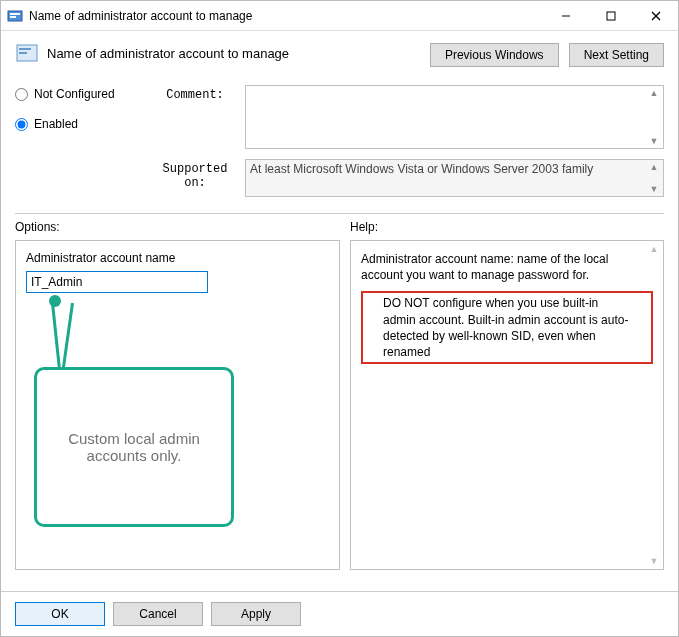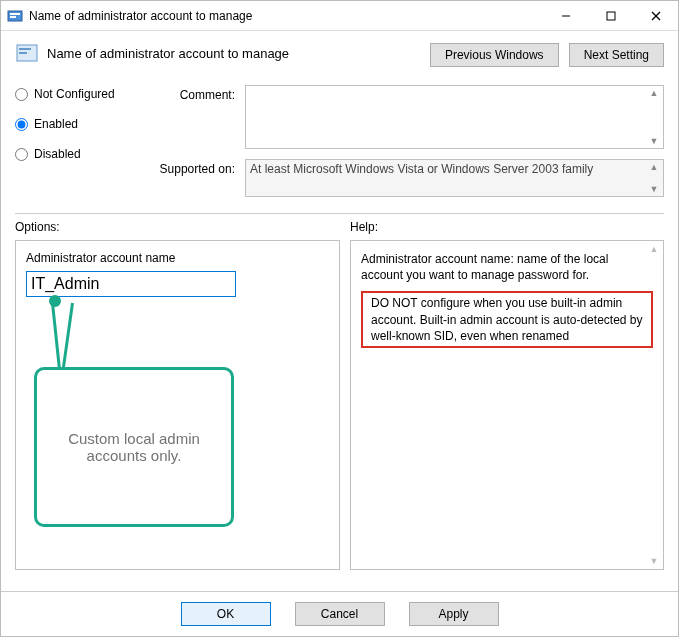--- a/index.html
+++ b/index.html
@@ -34,39 +34,39 @@
   .btn {
     border: 1px solid #adadad; background: #e1e1e1; padding: 4px 14px; font-size:12px;
     font-family: inherit; cursor: pointer; min-width: 90px; text-align:center;
   }
   .config-area { display:flex; padding: 0 14px 6px 14px; }
   .radio-col { width: 140px; display:flex; flex-direction:column; gap:16px; padding-top:2px; }
   .radio-row { display:flex; align-items:center; gap:6px; }
   .radio-row input { margin:0; }
   .fields-col { flex:1; display:flex; flex-direction:column; gap:10px; }
   .field-row { display:flex; align-items:flex-start; gap:10px; }
-  .field-label { width:80px; text-align:right; padding-top:3px; }
+  .field-label { width:80px; text-align:center; padding-top:3px;font-family:Liberation Mono, monospace; }
   .textarea-box {
     flex:1; border:1px solid #c0c0c0; background:#fff; min-height:64px; position:relative;
     display:flex; align-items:flex-start; padding:2px 18px 2px 4px; color:#444;
   }
   .textarea-box.readonly { background:#f5f5f5; }
   .scroll-hint { position:absolute; right:2px; top:2px; bottom:2px; width:14px; display:flex; flex-direction:column; justify-content:space-between; align-items:center; color:#888; font-size:9px; }
   .hr { border-top:1px solid #ccc; margin: 10px 14px 6px 14px; }
   .labels-row { display:flex; padding: 0 14px 6px 14px; }
   .labels-row .lab-left { width: 335px; }
   .panels-row { display:flex; padding: 0 14px; gap:10px; flex:1; min-height:0; }
   .panel {
     border:1px solid #c0c0c0; background:#fff; padding:10px 10px; position:relative; overflow:hidden;
   }
   .panel-left { width: 325px; height: 330px; }
   .panel-right { flex:1; height: 330px; font-size:12px; line-height:1.35; }
   .opt-label { margin-bottom:6px; }
   .text-input {
-    width: 210px; border:1px solid #0078d7; padding:3px 4px; font-family:inherit; font-size:16px;
+    width: 182px; border:1px solid #0078d7; padding:3px 4px; font-family:inherit; font-size:12px;
     outline:none;
   }
   .callout {
     position:absolute; left:18px; top:126px; width:200px; height:160px;
     border:3px solid #1aa98a; border-radius:10px; background:#fff;
     display:flex; align-items:center; justify-content:center; text-align:center;
     font-size:15px; padding:16px; color:#737373;
   }
   .callout-tail {
     position:absolute; left:35px; top:62px; width:3px; height:68px; background:#1aa98a;
@@ -74,24 +74,24 @@
   }
   .callout-tail2 {
     position:absolute; left:55px; top:62px; width:3px; height:68px; background:#1aa98a;
     transform: rotate(8deg); transform-origin: top;
   }
   .callout-dot {
     position:absolute; left:33px; top:54px; width:12px; height:12px; border-radius:50%;
     background:#1aa98a;
   }
   .help-block { margin-bottom:8px; }
-  .help-highlight { border:2px solid #d93025; padding:2px 8px; display:block; }
+  .help-highlight { border:2px solid #d93025; padding:2px 20px; display:block; }
   .help-scroll { position:absolute; right:2px; top:2px; bottom:2px; width:14px; display:flex; flex-direction:column; justify-content:space-between; align-items:center; color:#bbb; font-size:9px;}
   .footer {
-    border-top:1px solid #ccc; padding:10px 14px; display:flex; justify-content:center; gap:24px;
+    border-top:1px solid #ccc; padding:10px 14px; display:flex; justify-content:flex-start; gap:8px;
     margin-top:10px;
   }
   .btn.default { border-color:#0078d7; background:#e5f1fb; }
 </style>
 </head>
 <body>
 
 <div class="window">
 
   <div class="titlebar">
@@ -147,24 +147,20 @@
     <div class="config-area">
       <div class="radio-col">
         <label class="radio-row">
           <input type="radio" name="state" style="">
           <span>Not Configured</span>
         </label>
         <label class="radio-row">
           <input type="radio" name="state" checked="" style="">
           <span>Enabled</span>
         </label>
-        <label class="radio-row">
-          <input type="radio" name="state" style="">
-          <span>Disabled</span>
-        </label>
       </div>
       <div class="fields-col">
         <div class="field-row">
           <div class="field-label">Comment:</div>
           <div class="textarea-box">
             <span></span>
             <div class="scroll-hint">
                 <span>▲</span>
                 <span>▼</span>
               </div>

